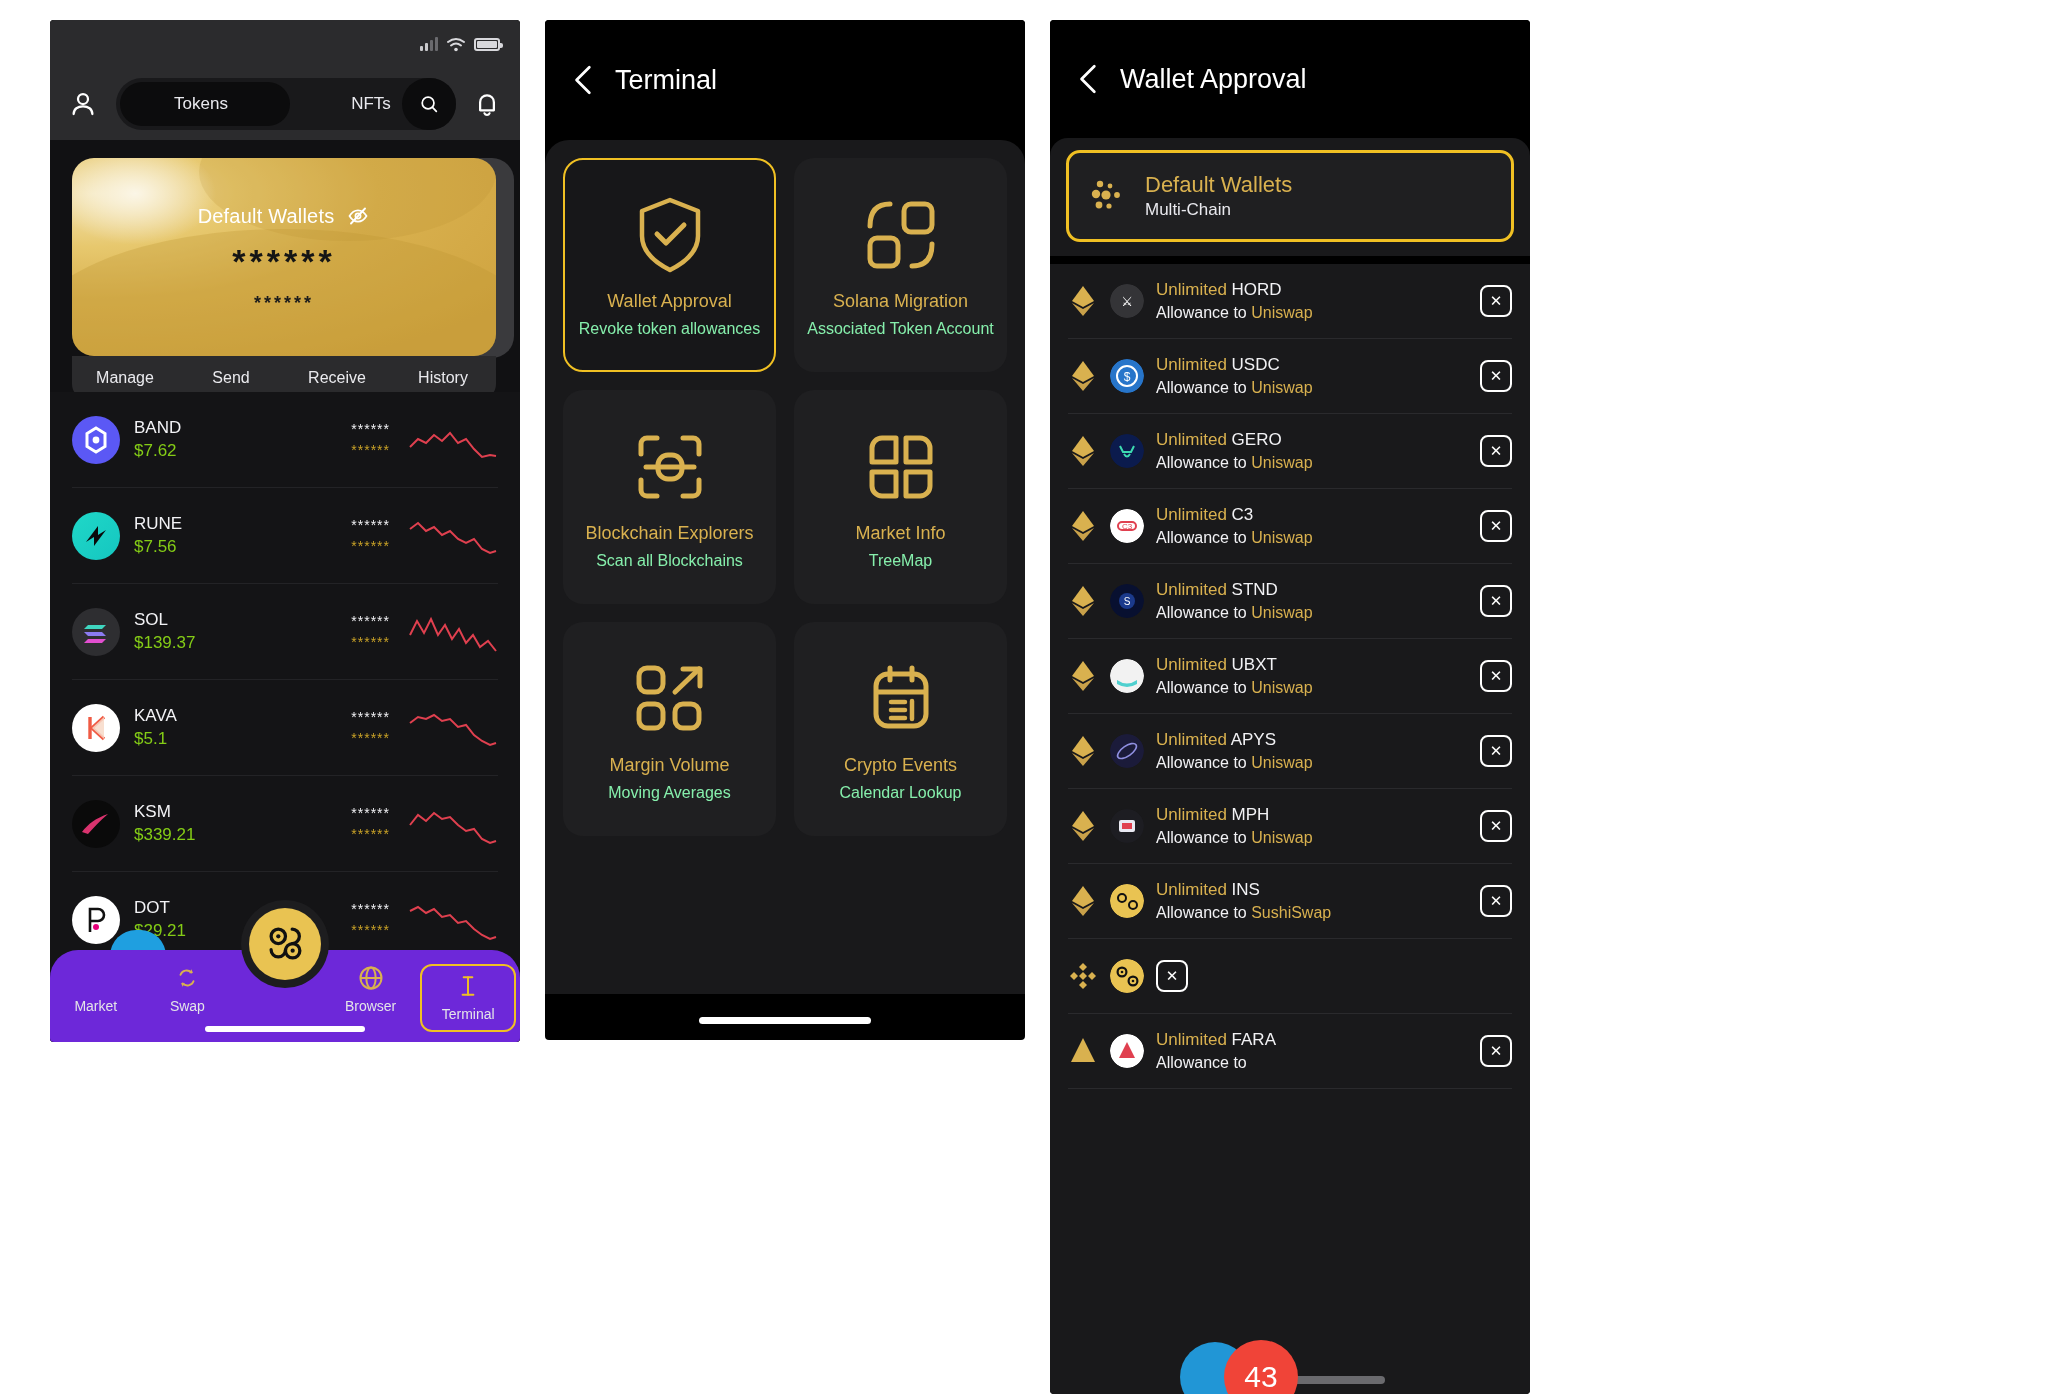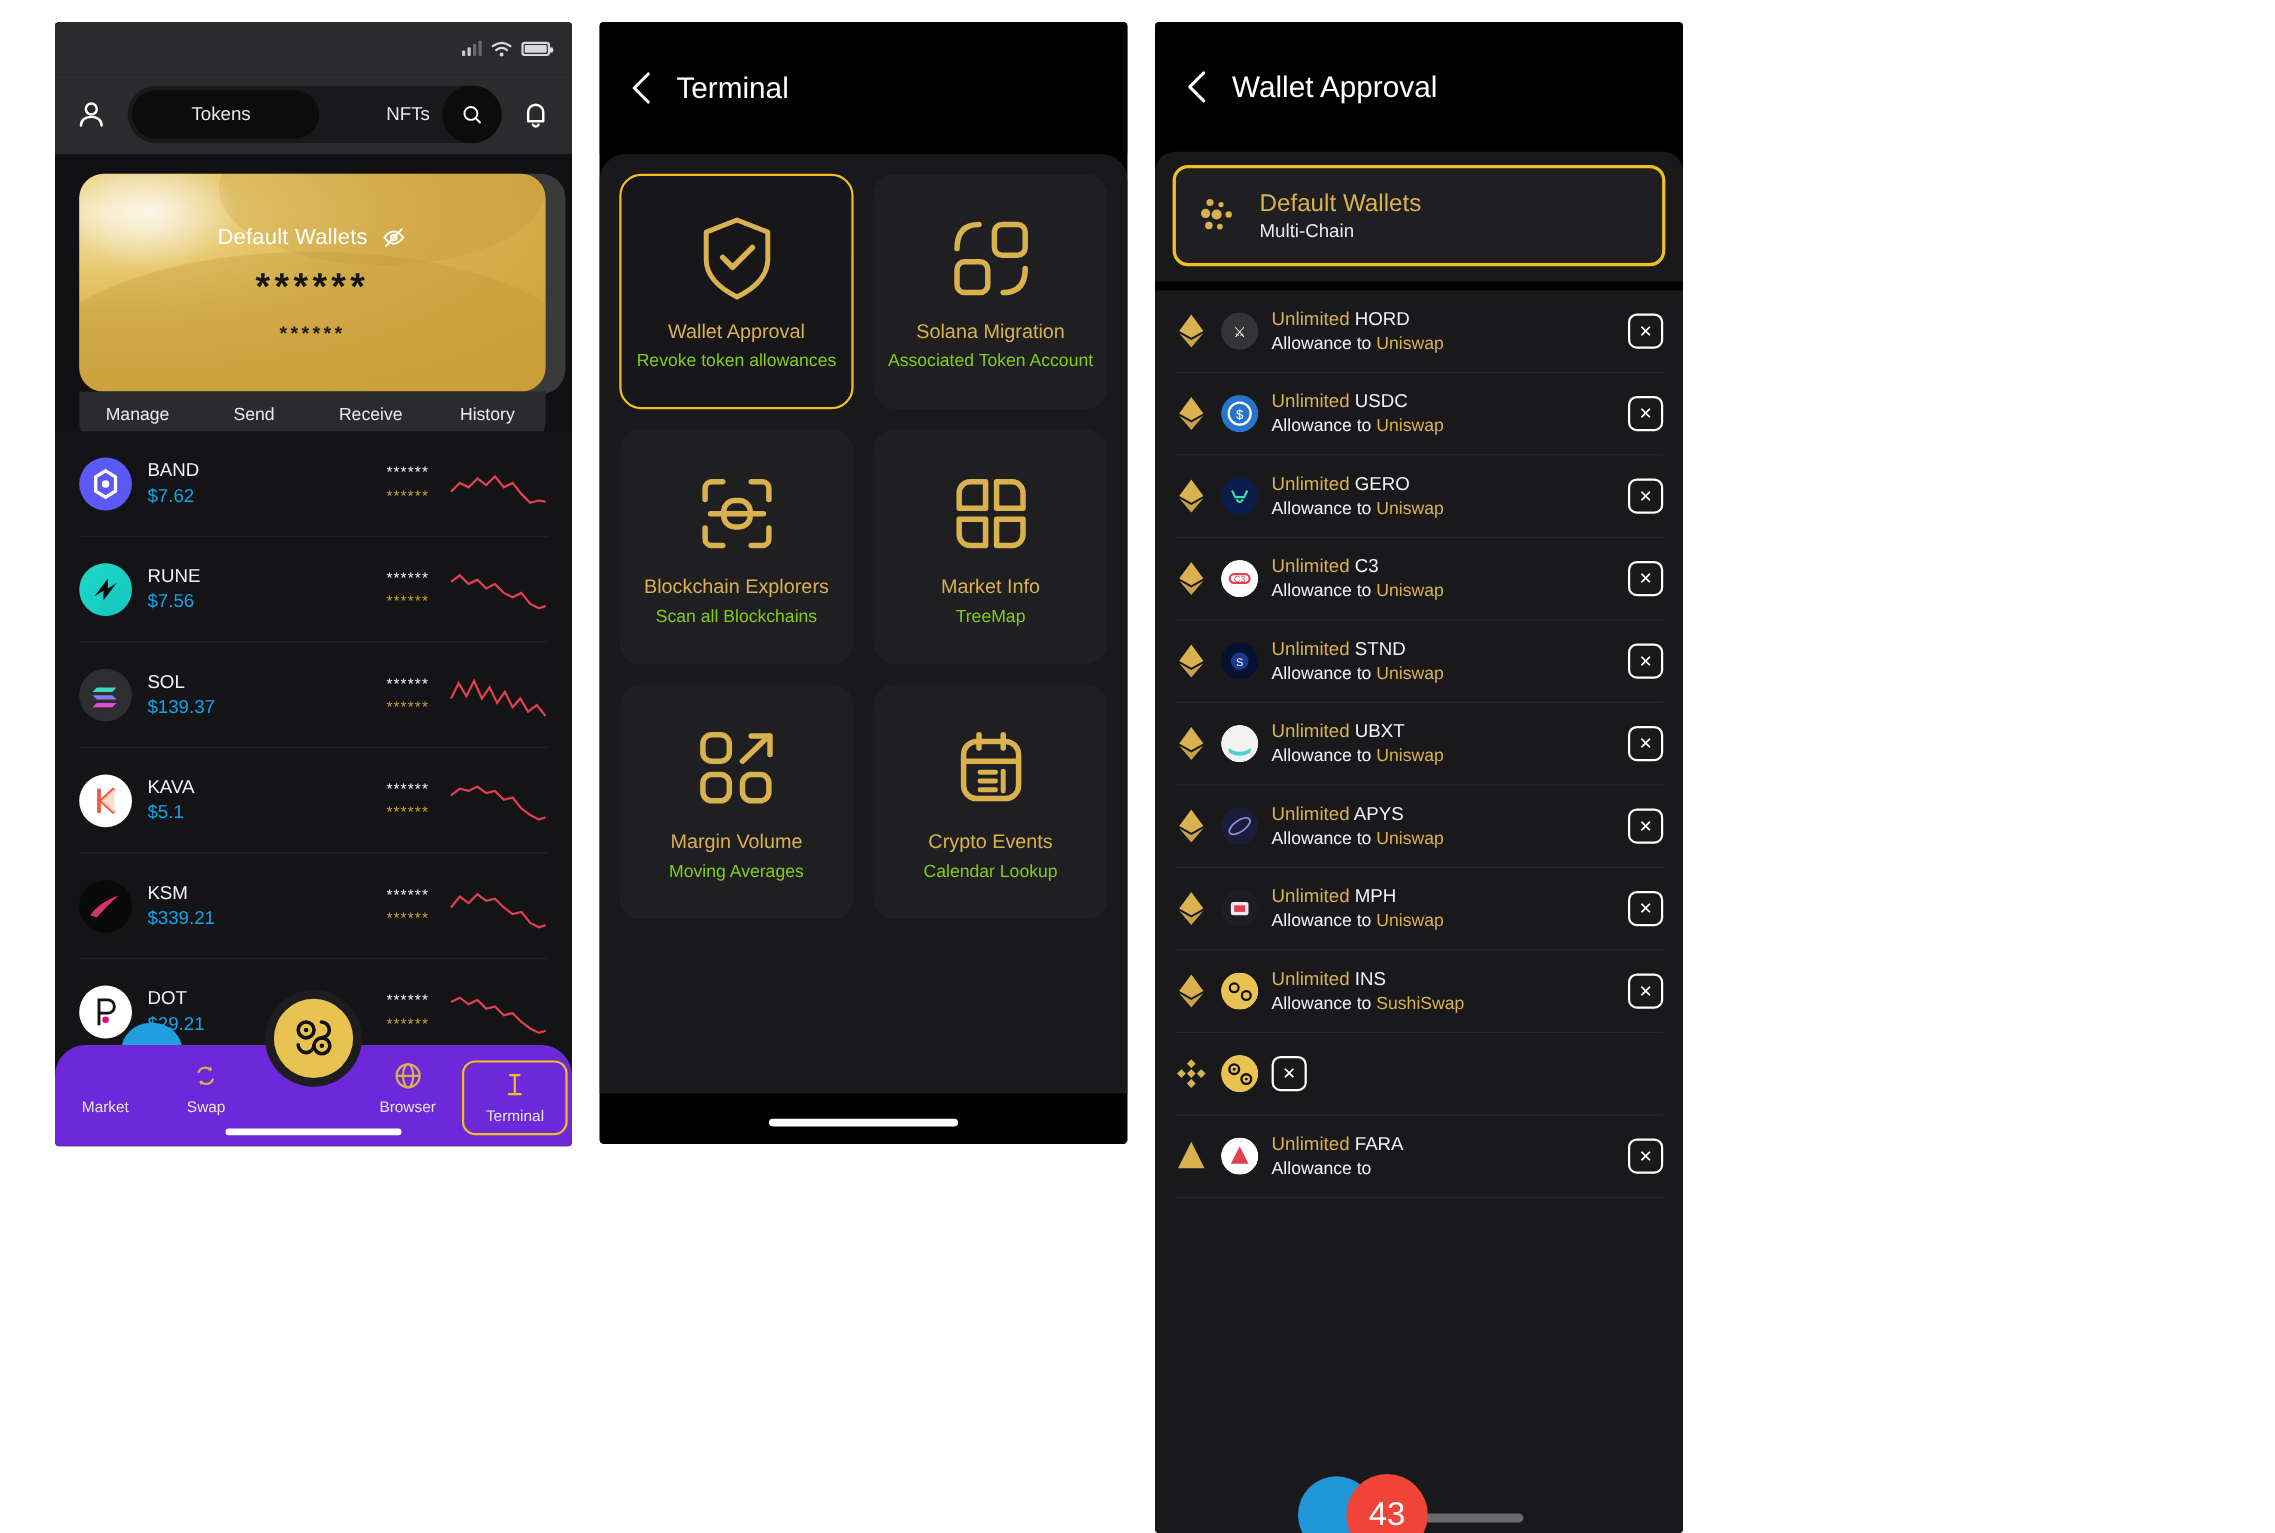--- a/index.html
+++ b/index.html
@@ -111,21 +111,21 @@
     background:#141416; padding:0 22px;
   }
   .p1-row{
     height:96px; display:flex; align-items:center; gap:14px;
     border-bottom:1px solid #232326; position:relative;
   }
   .p1-row:last-child{ border-bottom:none; }
   .p1-ic{ width:48px;height:48px;border-radius:50%; flex:0 0 auto; overflow:hidden; position:relative;}
   .p1-txt{ flex:1; min-width:0;}
   .p1-sym{ font-size:17px; color:#f2f2f5; line-height:1.35;}
-  .p1-price{ font-size:17px; color:#0ea5e9; line-height:1.35;}
+  .p1-price{ font-size:17px; color:#84cc16; line-height:1.35;}
   .p1-stars{ text-align:right; margin-right:4px;}
   .p1-st-w{ font-size:14px; color:#f2f2f5; letter-spacing:1px; line-height:1.5;}
   .p1-st-y{ font-size:14px; color:#c9a227; letter-spacing:1px; line-height:1.5;}
   .p1-spark{ width:90px; height:54px; flex:0 0 auto;}
 
   .p1-tabbar{
     position:absolute; left:0; bottom:0; width:100%; height:92px;
     background:#6d28d9; border-radius:28px 28px 0 0;
     display:flex; align-items:flex-start; padding-top:14px;
   }
@@ -163,21 +163,21 @@
   }
   .p2-grid{ display:grid; grid-template-columns:1fr 1fr; gap:18px; }
   .p2-card{
     background:#1f1f21; border-radius:20px; height:214px;
     display:flex; flex-direction:column; align-items:center;
     justify-content:center; padding:10px; border:2px solid transparent;
   }
   .p2-card.selected{ border-color:#f0c023; background:#171719; }
   .p2-card .icn{ height:84px; display:flex;align-items:center;justify-content:center; margin-bottom:14px;}
   .p2-card .t{ font-size:18px; color:#d9b14f; margin-bottom:8px; text-align:center;}
-  .p2-card .s{ font-size:16px; color:#84cc16; text-align:left;}
+  .p2-card .s{ font-size:16px; color:#86efac; text-align:left;}
   .p2-homebar{
     position:absolute; left:50%; transform:translateX(-50%); bottom:16px;
     width:172px; height:7px; border-radius:4px; background:#fff;
   }
 
   
   .p3-header{
     position:absolute; left:0; top:0; width:100%; height:118px;
     display:flex; align-items:center; padding-left:26px; gap:18px; background:#000;
   }

